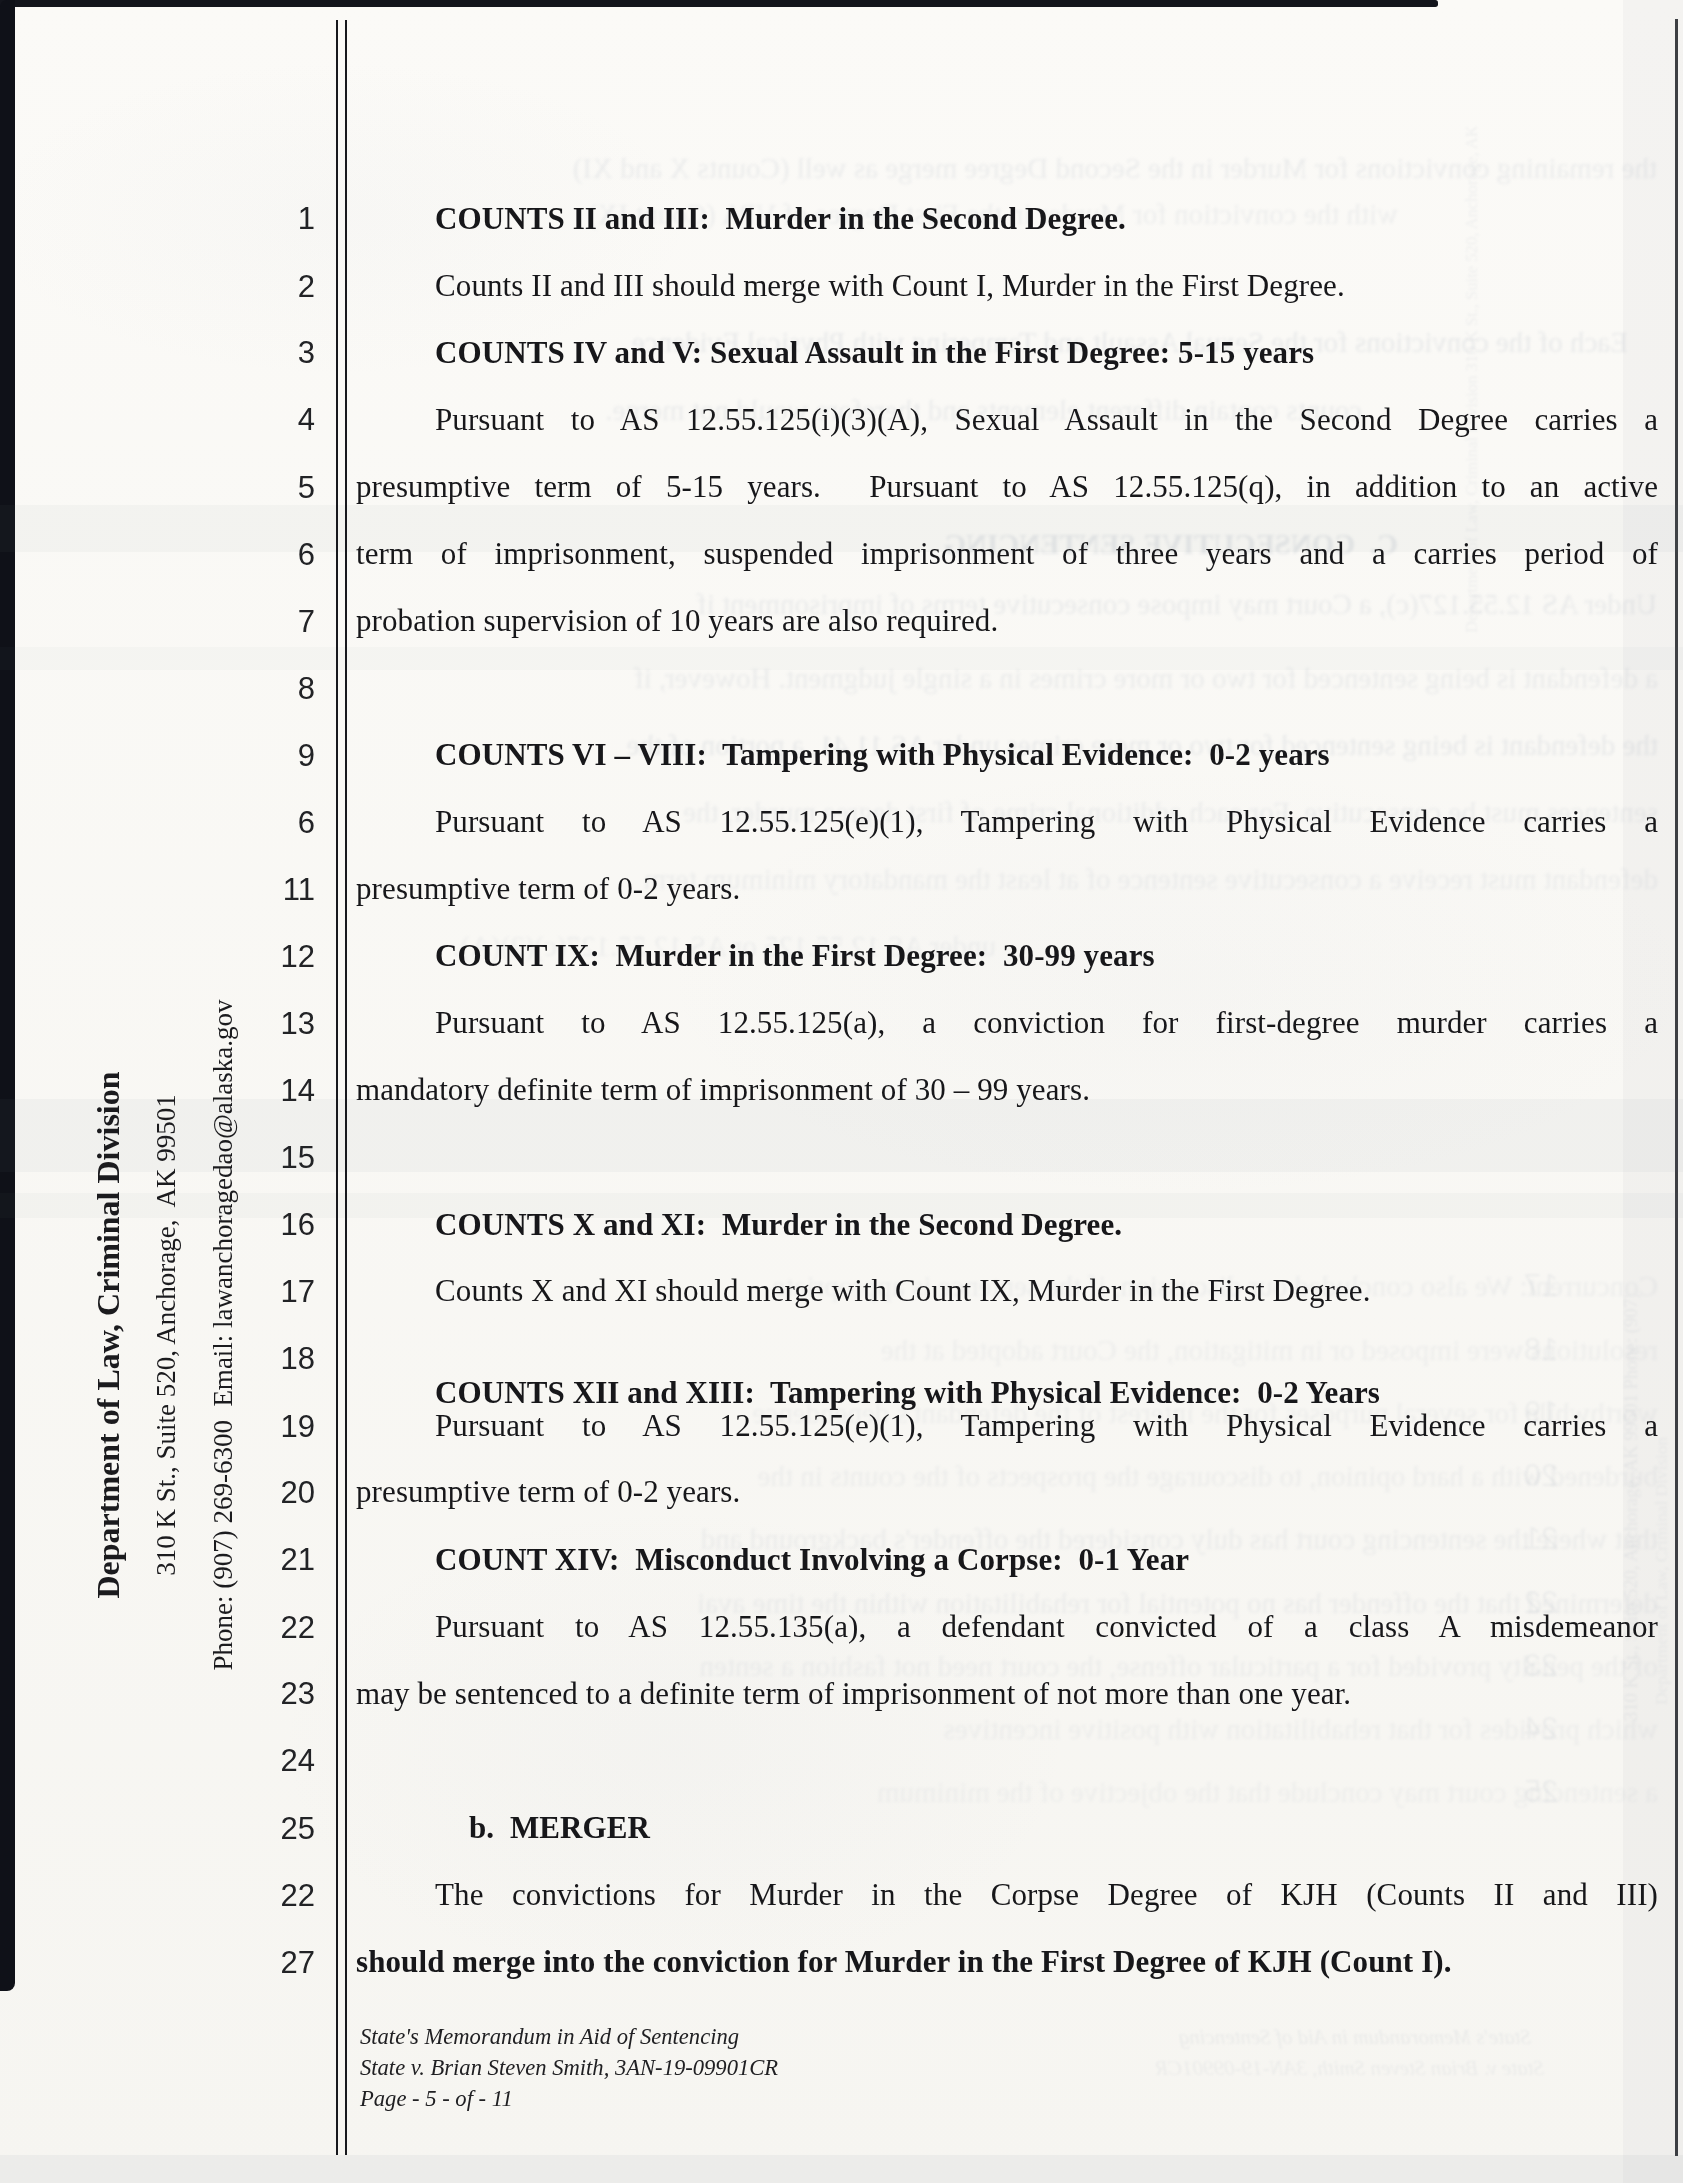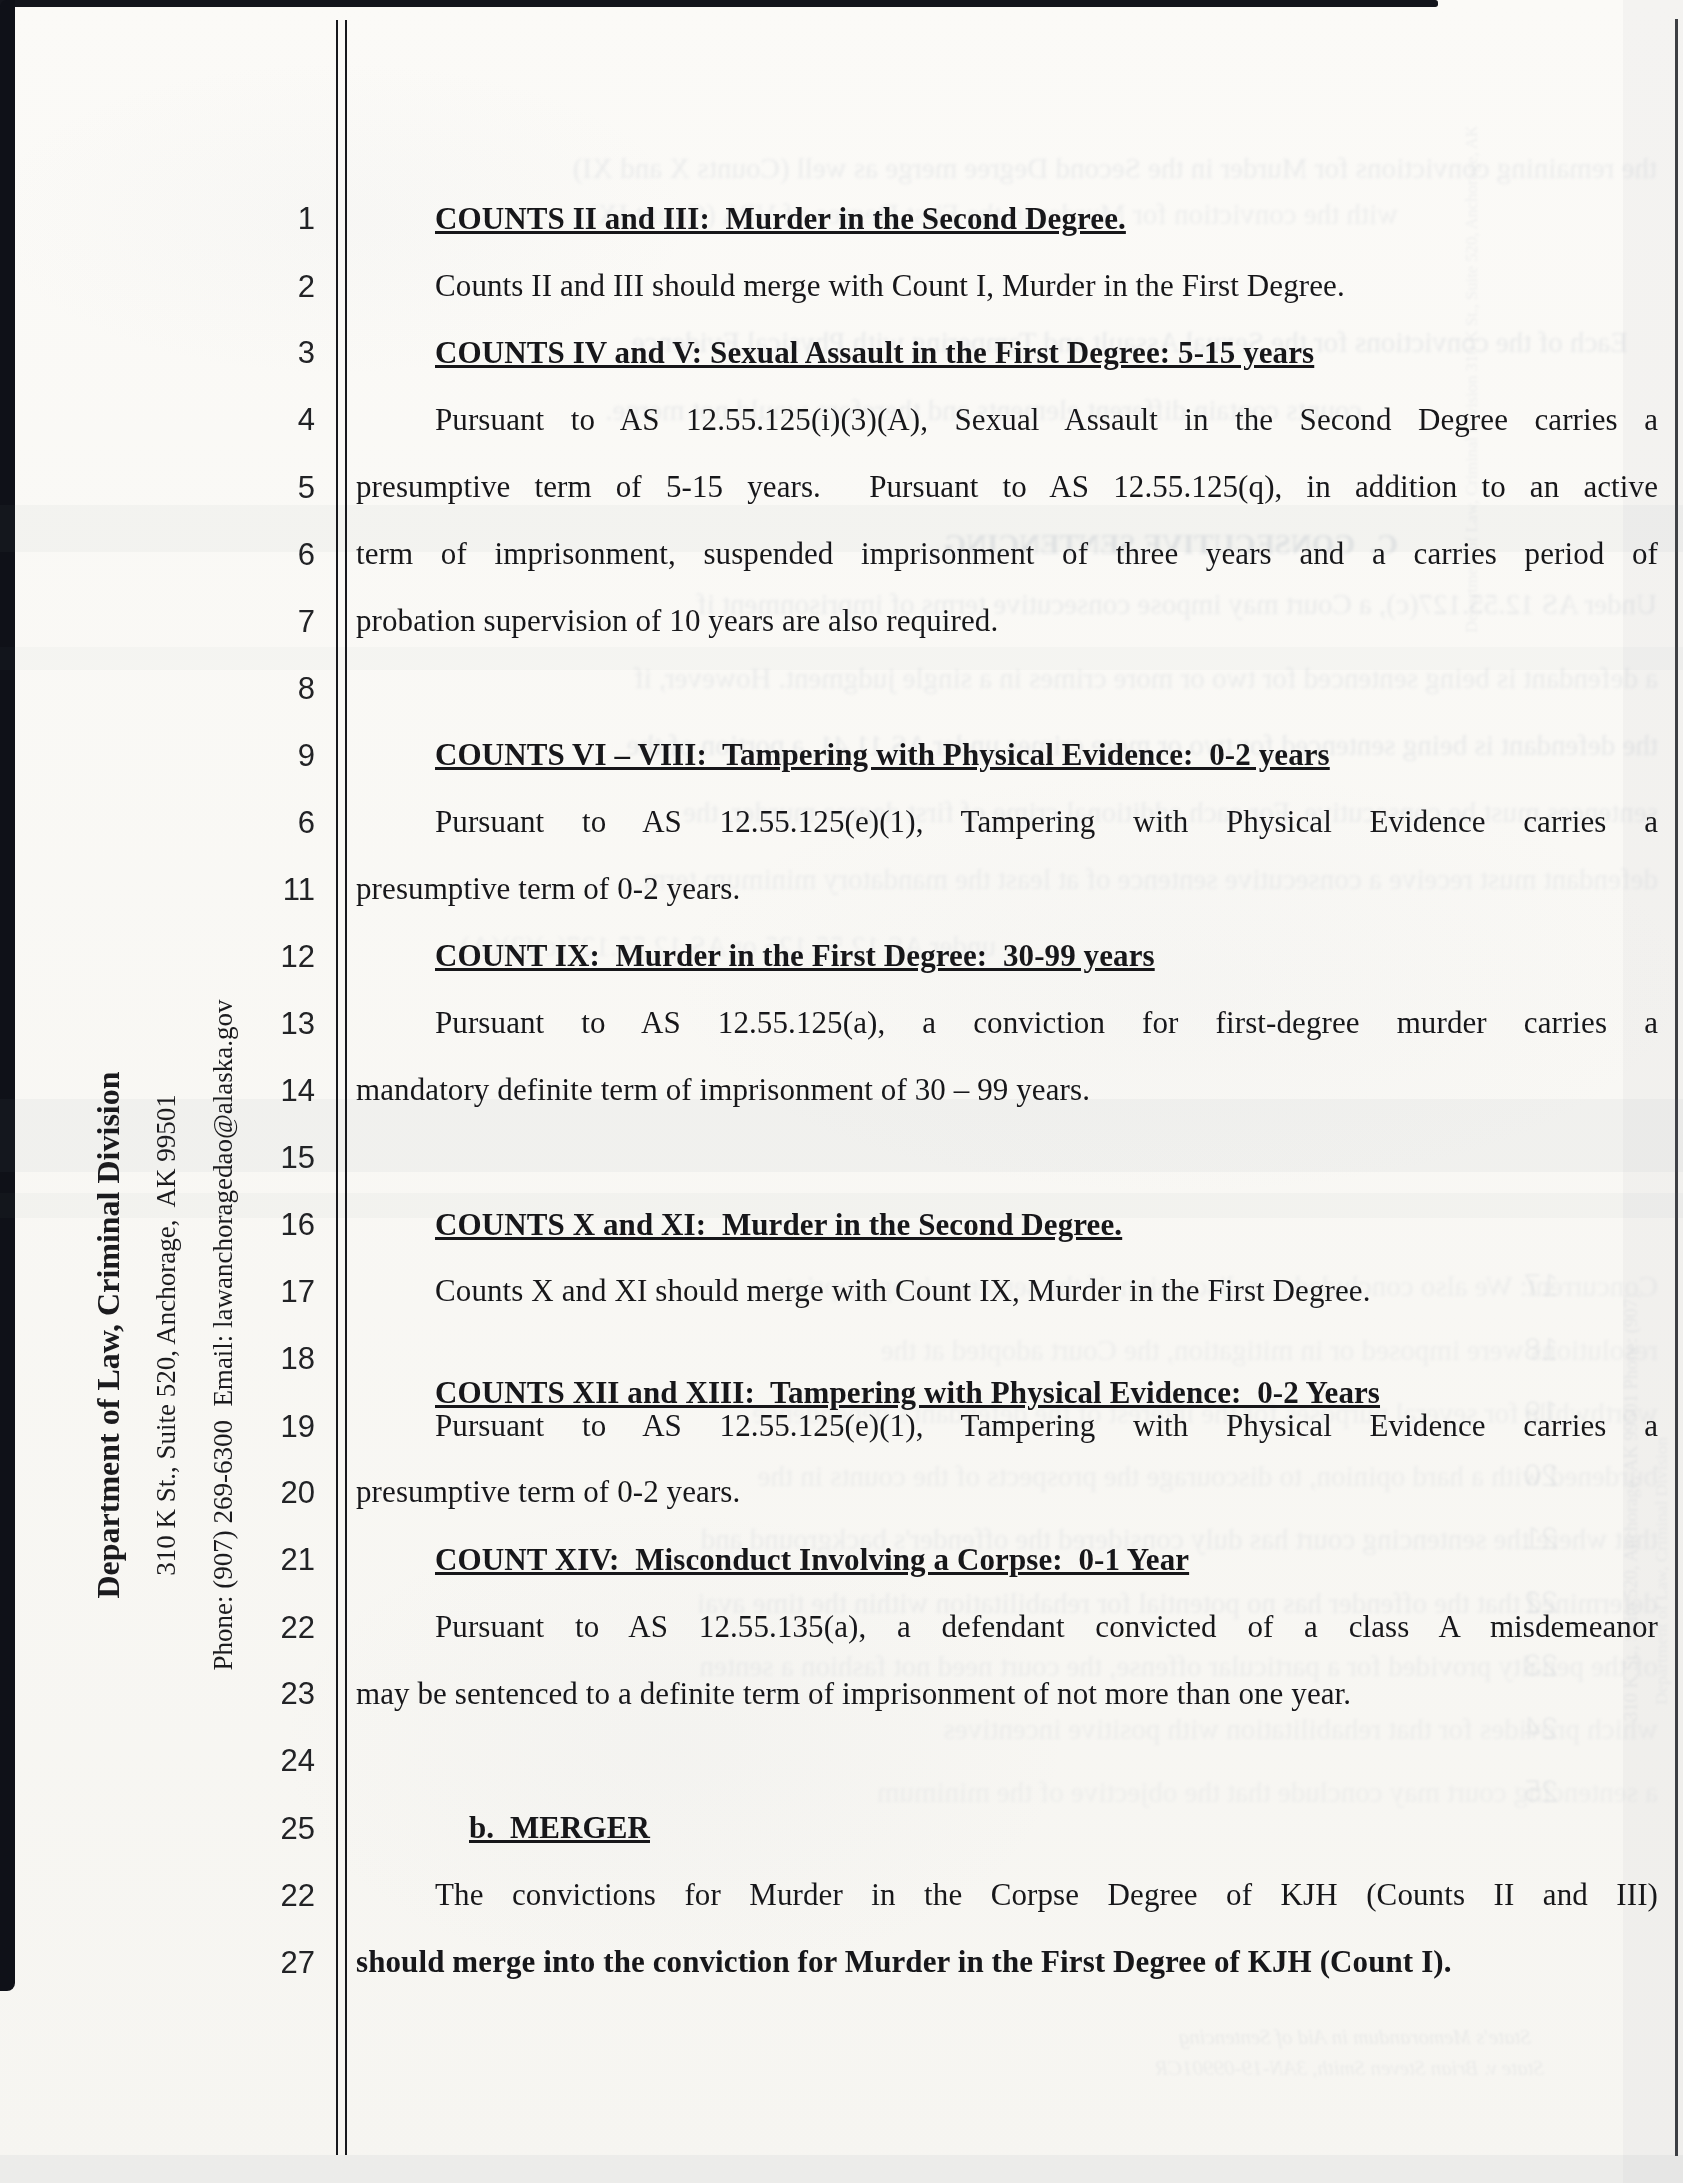--- a/index.html
+++ b/index.html
@@ -35,21 +35,21 @@
     text-align:right;
     font-family:"Liberation Sans","DejaVu Sans",sans-serif;
     font-size:31px;line-height:37px;color:#222326;
   }
   
   .bline{
     position:absolute;left:356px;width:1302px;height:41px;
     font-size:31px;line-height:41px;white-space:nowrap;
     letter-spacing:0.1px;
   }
-  .bline.bold{font-weight:bold;text-decoration:underline;}
+  .bline.bold{font-weight:bold;}
   .bline.just{white-space:normal;text-align:justify;text-align-last:justify;}
   .bline.ind1{text-indent:79px;}
   .bline.ind2{text-indent:113px;}
 
   
   .sidebar{
     position:absolute;left:79px;top:1708px;width:746px;
     transform:rotate(-90deg);transform-origin:0 0;
     text-align:center;color:#1b1b1e;
   }
@@ -189,14 +189,19 @@
       <div class="bline just ind1" style="top: 1874px;">The convictions for Murder in the Corpse Degree of KJH (Counts II and III)</div>
       <div class="bline" style="top: 1941px; font-weight: bold;">should merge into the conviction for Murder in the First Degree of KJH (Count I).</div>
     </div>
 
   <div class="sidebar">
     <div class="s1">Department of Law, Criminal Division</div>
     <div class="s2">310 K St., Suite 520, Anchorage,&nbsp; AK 99501</div>
     <div class="s3">Phone: (907) 269-6300&nbsp; Email: lawanchoragedao@alaska.gov</div>
   </div>
 
+  <div class="footer">
+    <div>State's Memorandum in Aid of Sentencing</div>
+    <div>State v. Brian Steven Smith, 3AN-19-09901CR</div>
+    <div>Page - 5 - of - 11</div>
+  </div>
 </div>
 
 
 </body></html>

